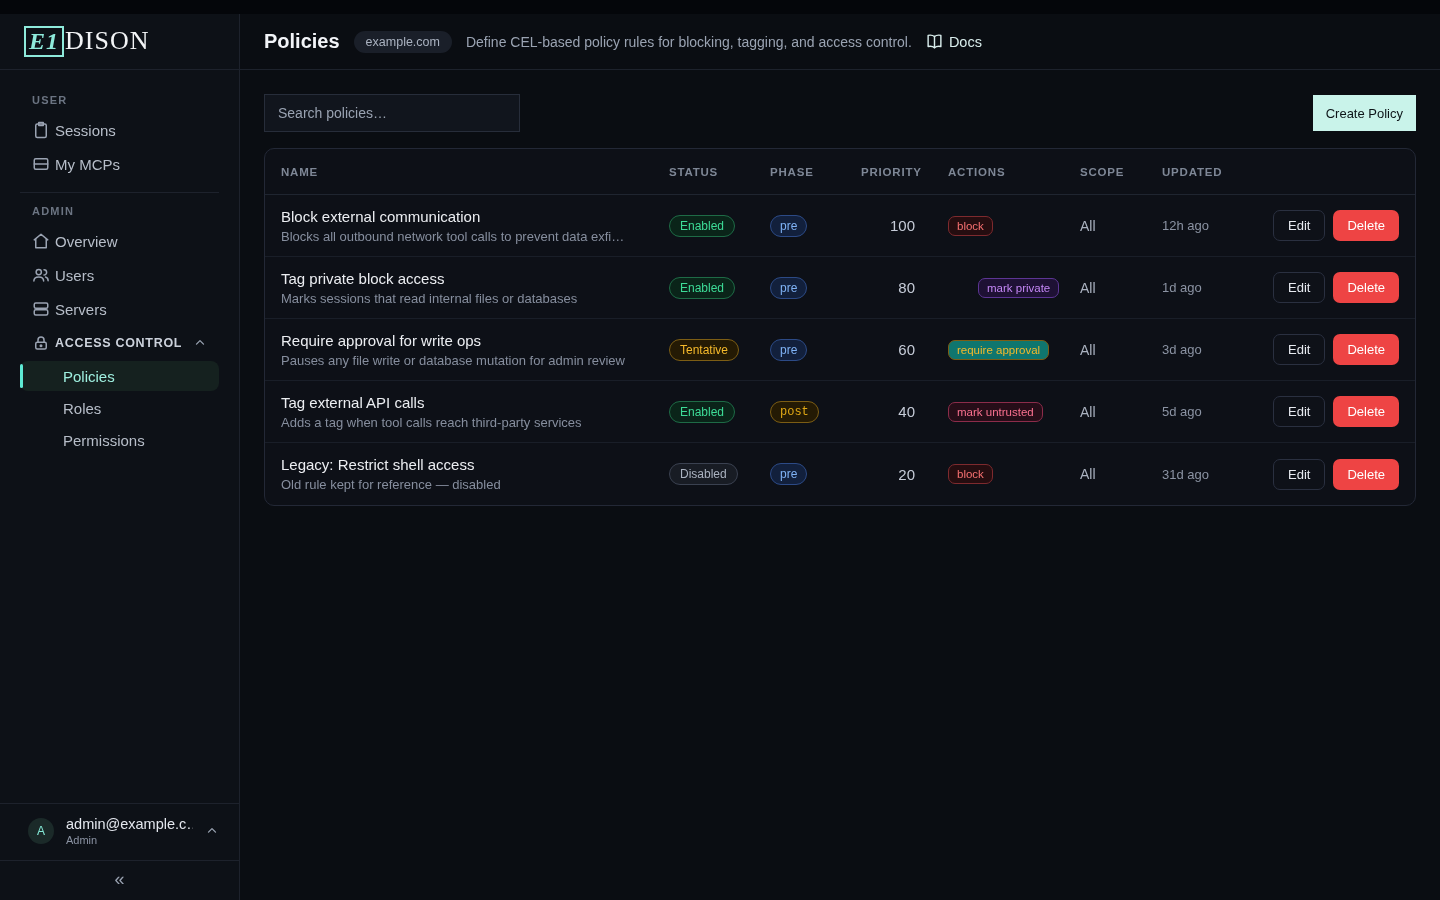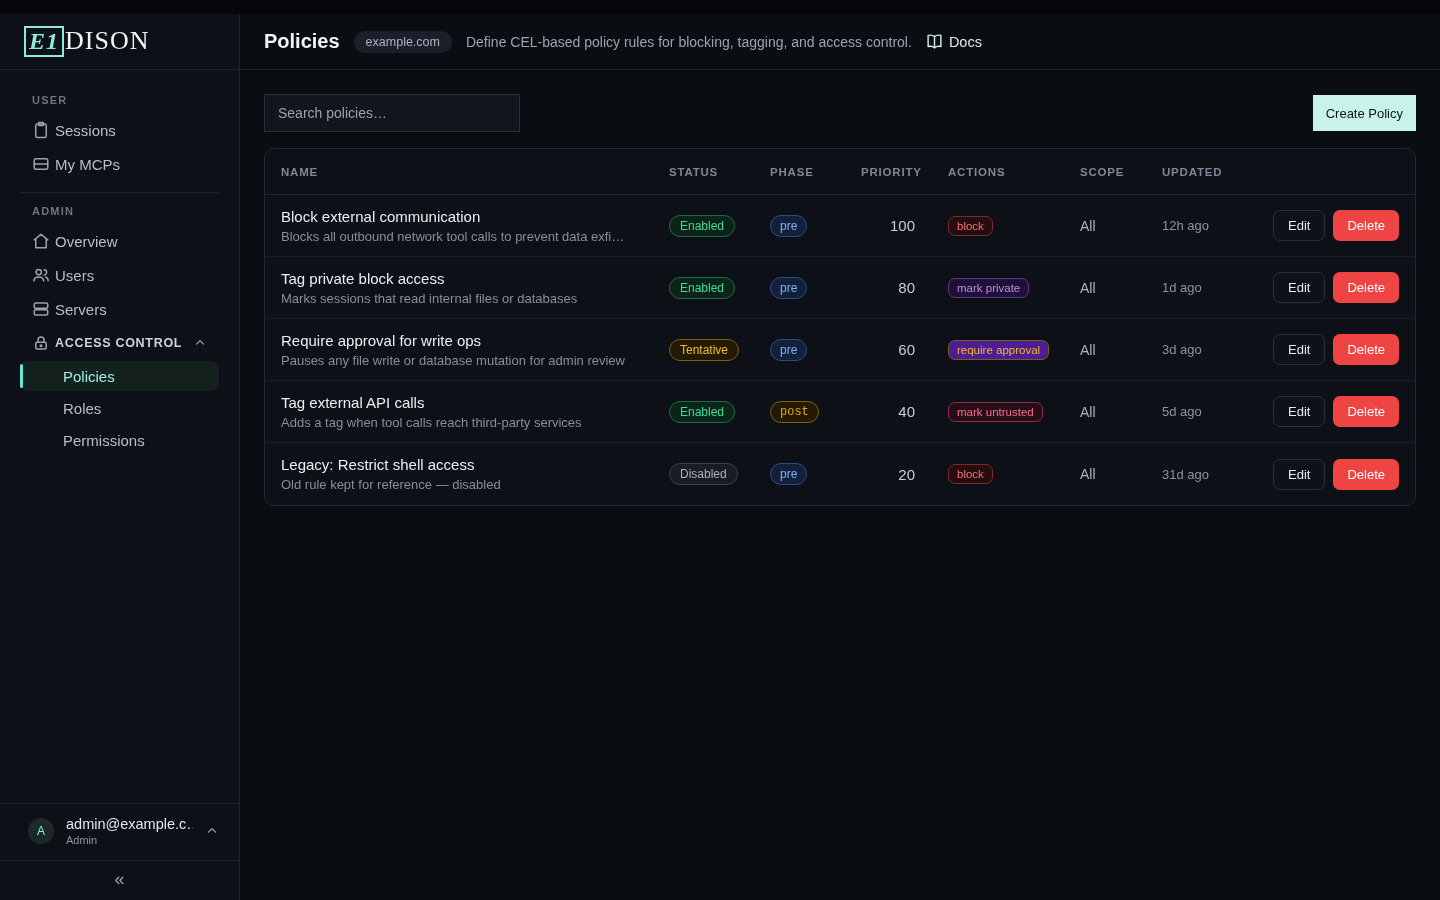--- a/index.html
+++ b/index.html
@@ -64,22 +64,22 @@
   .delete-btn { background:#ee4444; border:none; color:#ffffff; border-radius:7px; padding:8px 14px; font-size:13px; cursor:pointer; font-family:inherit; }
 
   .badge { display:inline-block; font-size:12px; padding:3px 10px; border-radius:999px; border:1px solid transparent; }
   .badge--green  { color:#3ddc97; border-color:#1e6b46; background:#0a2419; }
   .badge--amber  { color:#f5b92b; border-color:#7c5d14; background:#241a04; }
   .badge--gray   { color:#aab2c0; border-color:#3a4150; background:#181c24; }
   .badge--blue   { color:#7fb2f5; border-color:#2c4a86; background:#12203c; padding:3px 9px; }
   .badge--amber2 { color:#e0a815; border-color:#7c5d14; background:#241a04; padding:3px 9px;font-family:Liberation Mono, monospace; }
   .tag { display:inline-block; font-size:11.5px; padding:3px 8px; border-radius:7px; border:1px solid transparent; }
   .tag--red    { color:#f87171; border-color:#7e2a2e; background:#250d10; }
-  .tag--purple { color:#c487f5; border-color:#5c3594; background:#1e1134; }
-  .tag--amber  { color:#f5b92b; border-color:#7c5d14; background:#4c1d95; }
+  .tag--purple { color:#c487f5; border-color:#5c3594; background:#1e1134;margin-left:30px; }
+  .tag--amber  { color:#f5b92b; border-color:#7c5d14; background:#0f766e; }
   .tag--pink   { color:#fb7190; border-color:#8c2c4a; background:#260d18; }
 
   .icon { display:inline-flex; flex:0 0 auto; }
 </style>
 </head>
 <body>
 
 <div class="top-strip"></div>
 <div class="app">
 

